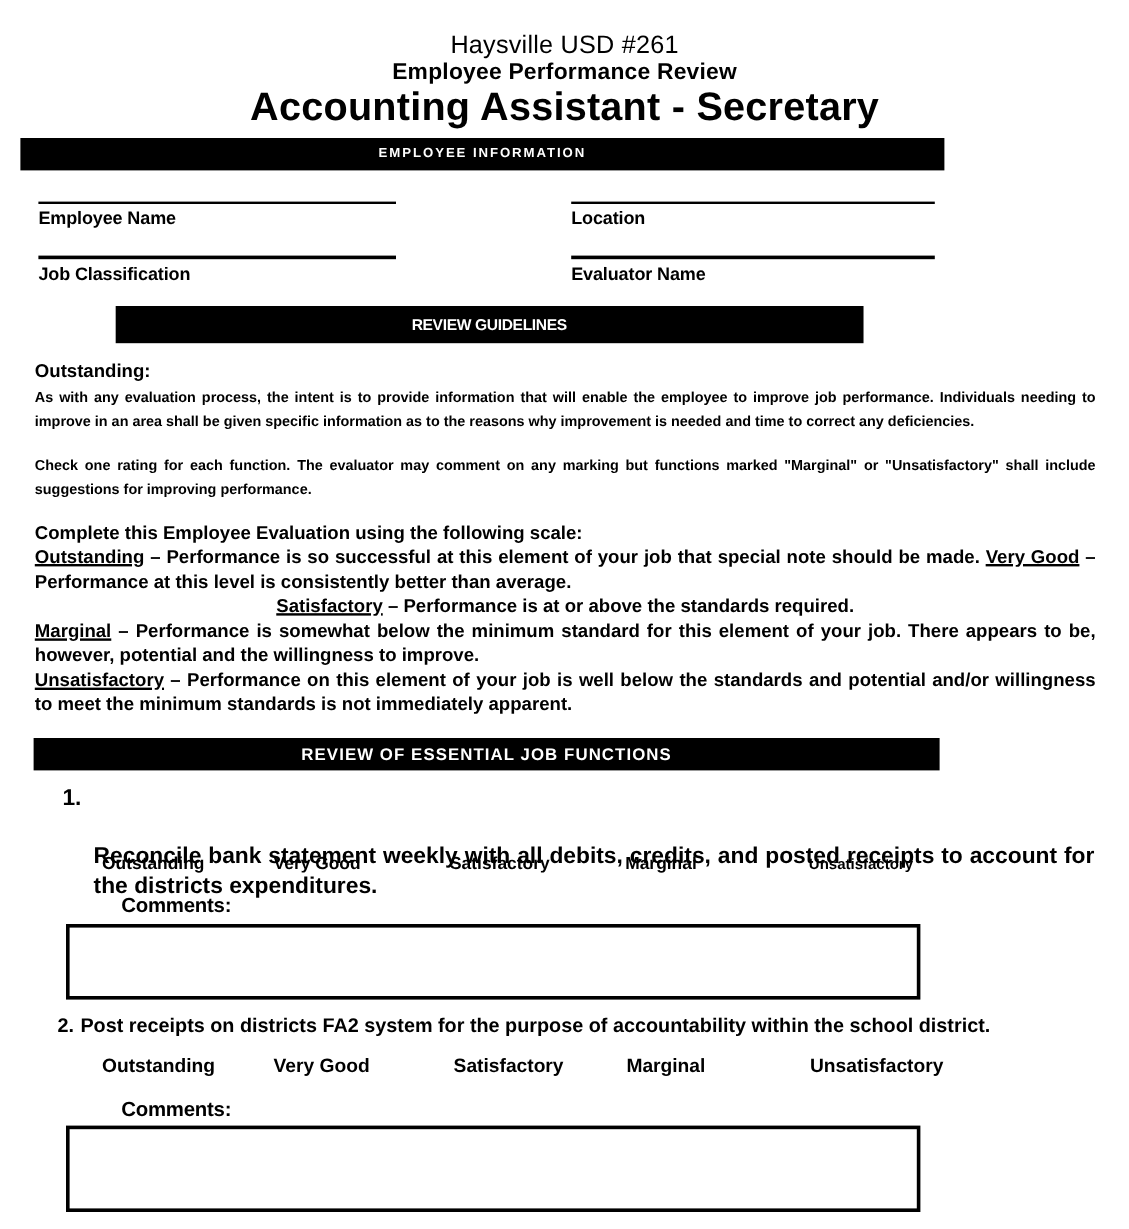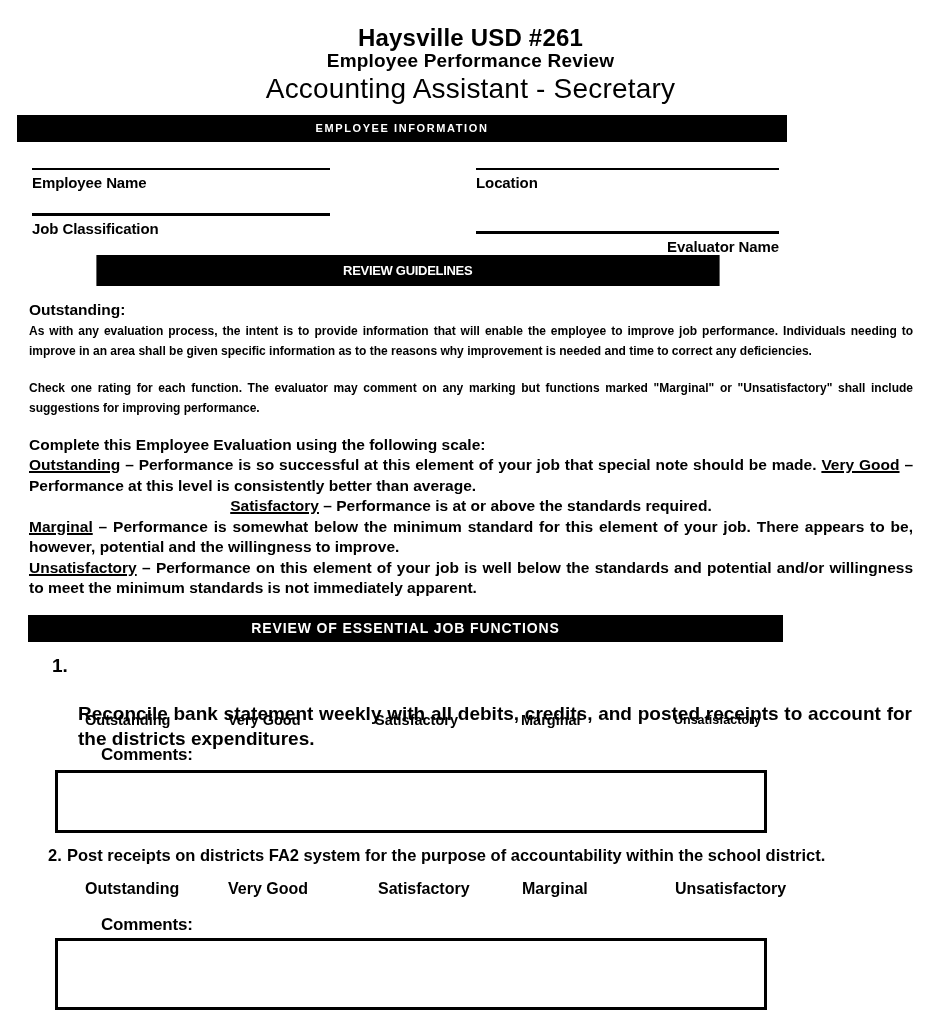--- a/index.html
+++ b/index.html
@@ -26,34 +26,34 @@
 
   
   .title-block {
     position: absolute;
     left: 0;
     top: 26px;
     width: 941px;
     text-align: center;
   }
   .title-line1 {
-    font-size: 24px;
-    font-weight: bold;
+    font-size: 21px;
+    font-weight: normal;
     letter-spacing: 0.2px;
     line-height: 23px;
   }
   .title-line2 {
     font-size: 19px;
     font-weight: bold;
     letter-spacing: 0.2px;
     line-height: 23px;
   }
   .title-line3 {
-    font-size: 28px;
-    font-weight: normal;
+    font-size: 33px;
+    font-weight: bold;
     letter-spacing: 0.2px;
     line-height: 32px;
     margin-top: 1px;
   }
 
   
   .bar {
     position: absolute;
     background: #000000;
     color: #ffffff;
@@ -110,21 +110,21 @@
   .field .field-label {
     font-size: 15px;
     font-weight: bold;
     line-height: 18px;
     padding-top: 4px;
     letter-spacing: -0.1px;
   }
   #field-employee-name { left: 32px; top: 168px; width: 298px; }
   #field-job-classification { left: 32px; top: 213px; width: 298px; }
   #field-location { left: 476px; top: 168px; width: 303px; }
-  #field-evaluator-name { left: 476px; top: 231px; width: 303px; text-align: right; }
+  #field-evaluator-name { left: 476px; top: 213px; width: 303px; }
 
   
   .guidelines {
     position: absolute;
     left: 29px;
     top: 300px;
     width: 884px;
     font-size: 15.5px;
     line-height: 20.5px;
     font-weight: bold;

